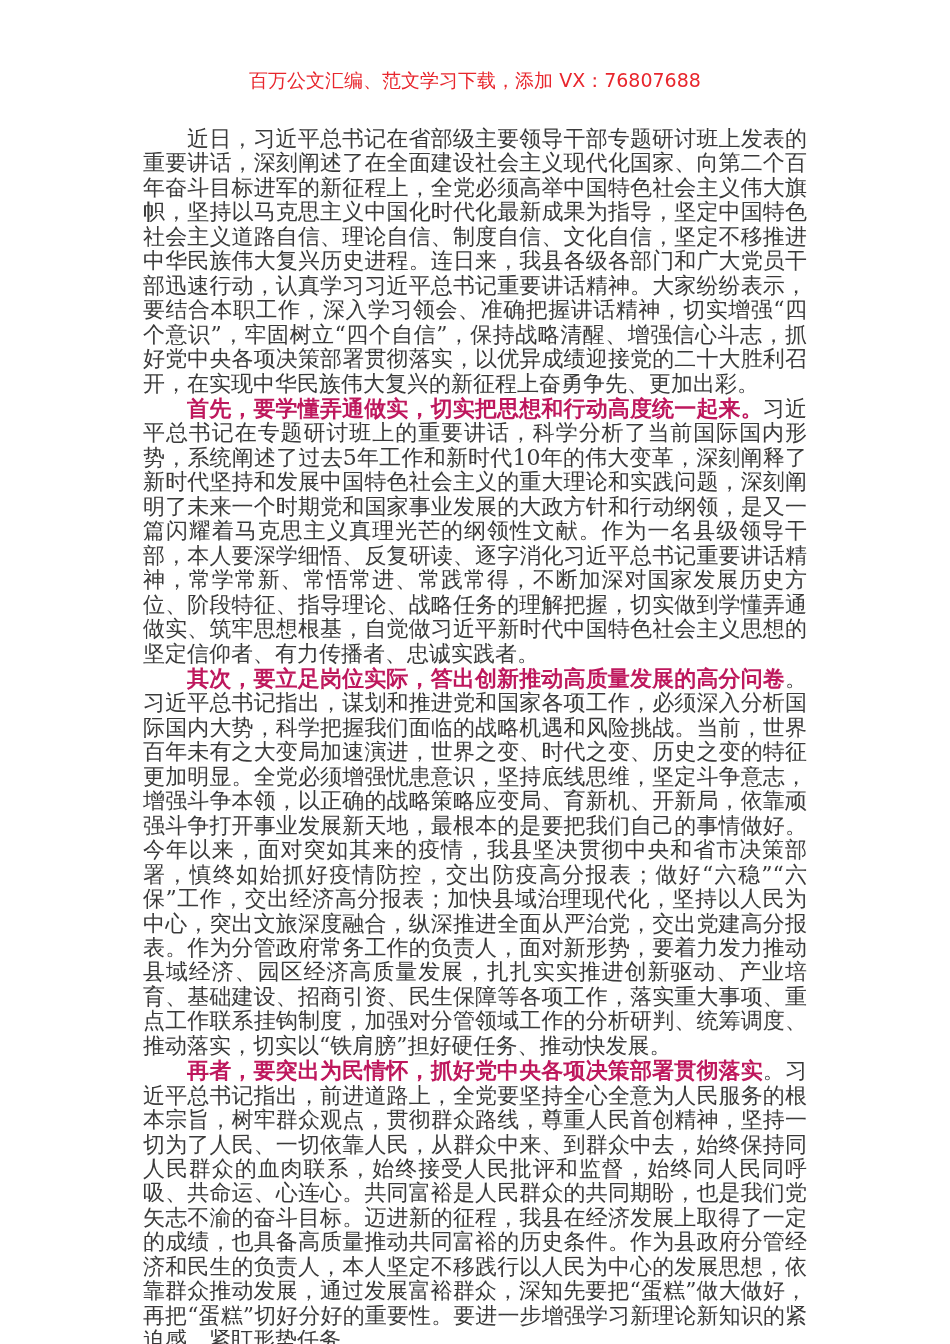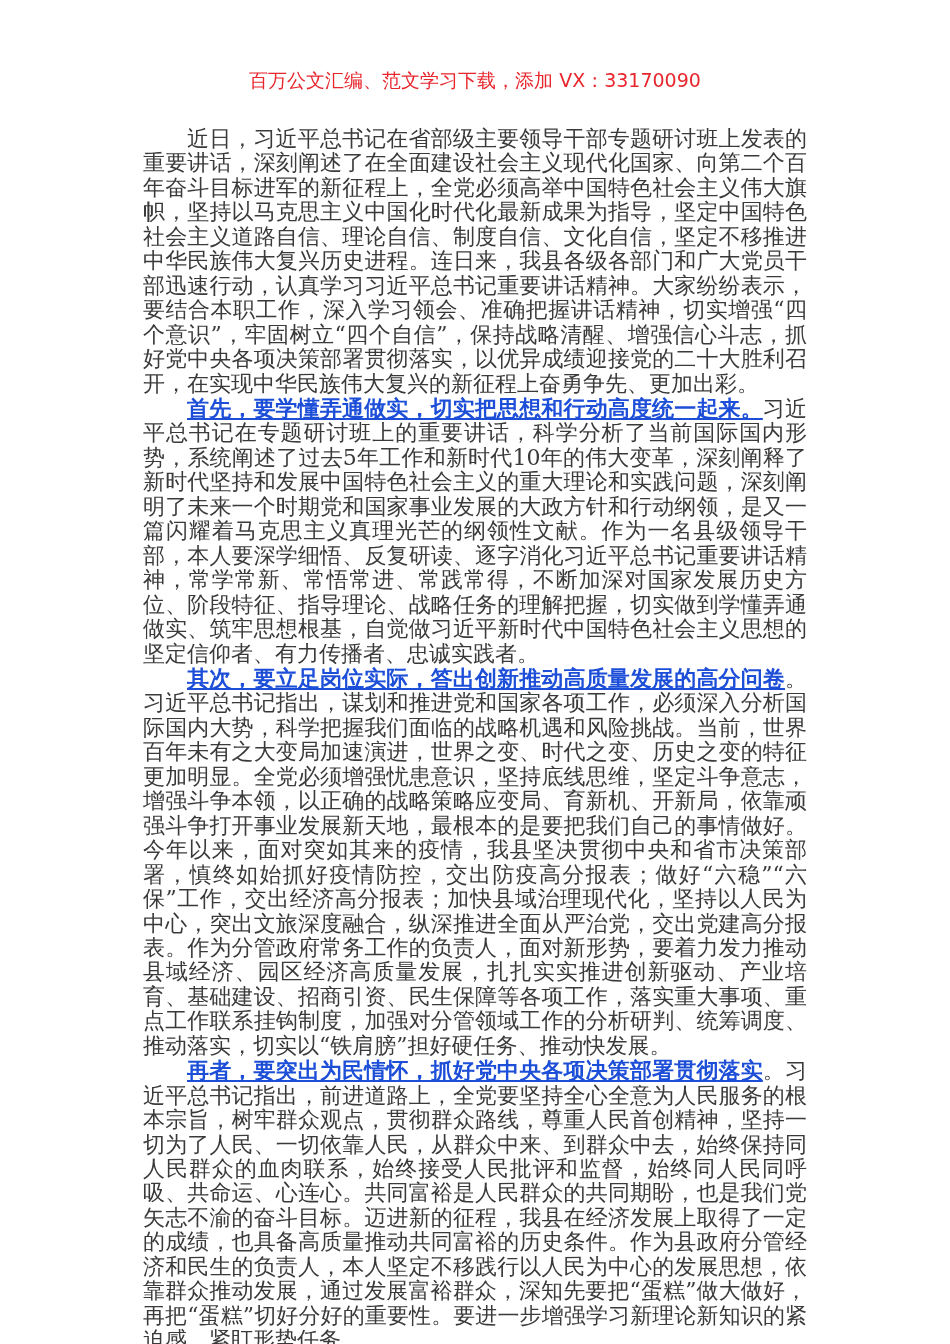--- a/index.html
+++ b/index.html
@@ -7,26 +7,26 @@
   .header {
     position:absolute; left:0; top:66px; width:950px; text-align:center;
     color:#e8262d; font-family:"DejaVu Sans", sans-serif; font-size:19px; line-height:28px;
   }
   .doc {
     position:absolute; left:143px; top:126px; width:664px;
     font-family:"DejaVu Serif", serif; font-size:22px; line-height:24.45px;
     color:#3a3a3a; text-align:justify;
   }
   .para { margin:0; text-indent:2em; }
-  .lead { font-weight:bold; color:#1d4ed8;text-decoration:underline; }
+  .lead { font-weight:bold; color:#be185d; }
 </style>
 </head>
 <body>
 
-<div class="header">百万公文汇编、范文学习下载，添加 VX：33170090</div>
+<div class="header">百万公文汇编、范文学习下载，添加 VX：76807688</div>
 
 <div class="doc">
   <p class="para">
     <span class="lead"></span><span>近日，习近平总书记在省部级主要领导干部专题研讨班上发表的重要讲话，深刻阐述了在全面建设社会主义现代化国家、向第二个百年奋斗目标进军的新征程上，全党必须高举中国特色社会主义伟大旗帜，坚持以马克思主义中国化时代化最新成果为指导，坚定中国特色社会主义道路自信、理论自信、制度自信、文化自信，坚定不移推进中华民族伟大复兴历史进程。连日来，我县各级各部门和广大党员干部迅速行动，认真学习习近平总书记重要讲话精神。大家纷纷表示，要结合本职工作，深入学习领会、准确把握讲话精神，切实增强“四个意识”，牢固树立“四个自信”，保持战略清醒、增强信心斗志，抓好党中央各项决策部署贯彻落实，以优异成绩迎接党的二十大胜利召开，在实现中华民族伟大复兴的新征程上奋勇争先、更加出彩。</span>
   </p>
   <p class="para">
     <span class="lead">首先，要学懂弄通做实，切实把思想和行动高度统一起来。</span><span>习近平总书记在专题研讨班上的重要讲话，科学分析了当前国际国内形势，系统阐述了过去5年工作和新时代10年的伟大变革，深刻阐释了新时代坚持和发展中国特色社会主义的重大理论和实践问题，深刻阐明了未来一个时期党和国家事业发展的大政方针和行动纲领，是又一篇闪耀着马克思主义真理光芒的纲领性文献。作为一名县级领导干部，本人要深学细悟、反复研读、逐字消化习近平总书记重要讲话精神，常学常新、常悟常进、常践常得，不断加深对国家发展历史方位、阶段特征、指导理论、战略任务的理解把握，切实做到学懂弄通做实、筑牢思想根基，自觉做习近平新时代中国特色社会主义思想的坚定信仰者、有力传播者、忠诚实践者。</span>
   </p>
   <p class="para">
     <span class="lead">其次，要立足岗位实际，答出创新推动高质量发展的高分问卷</span><span>。习近平总书记指出，谋划和推进党和国家各项工作，必须深入分析国际国内大势，科学把握我们面临的战略机遇和风险挑战。当前，世界百年未有之大变局加速演进，世界之变、时代之变、历史之变的特征更加明显。全党必须增强忧患意识，坚持底线思维，坚定斗争意志，增强斗争本领，以正确的战略策略应变局、育新机、开新局，依靠顽强斗争打开事业发展新天地，最根本的是要把我们自己的事情做好。今年以来，面对突如其来的疫情，我县坚决贯彻中央和省市决策部署，慎终如始抓好疫情防控，交出防疫高分报表；做好“六稳”“六保”工作，交出经济高分报表；加快县域治理现代化，坚持以人民为中心，突出文旅深度融合，纵深推进全面从严治党，交出党建高分报表。作为分管政府常务工作的负责人，面对新形势，要着力发力推动县域经济、园区经济高质量发展，扎扎实实推进创新驱动、产业培育、基础建设、招商引资、民生保障等各项工作，落实重大事项、重点工作联系挂钩制度，加强对分管领域工作的分析研判、统筹调度、推动落实，切实以“铁肩膀”担好硬任务、推动快发展。</span>

